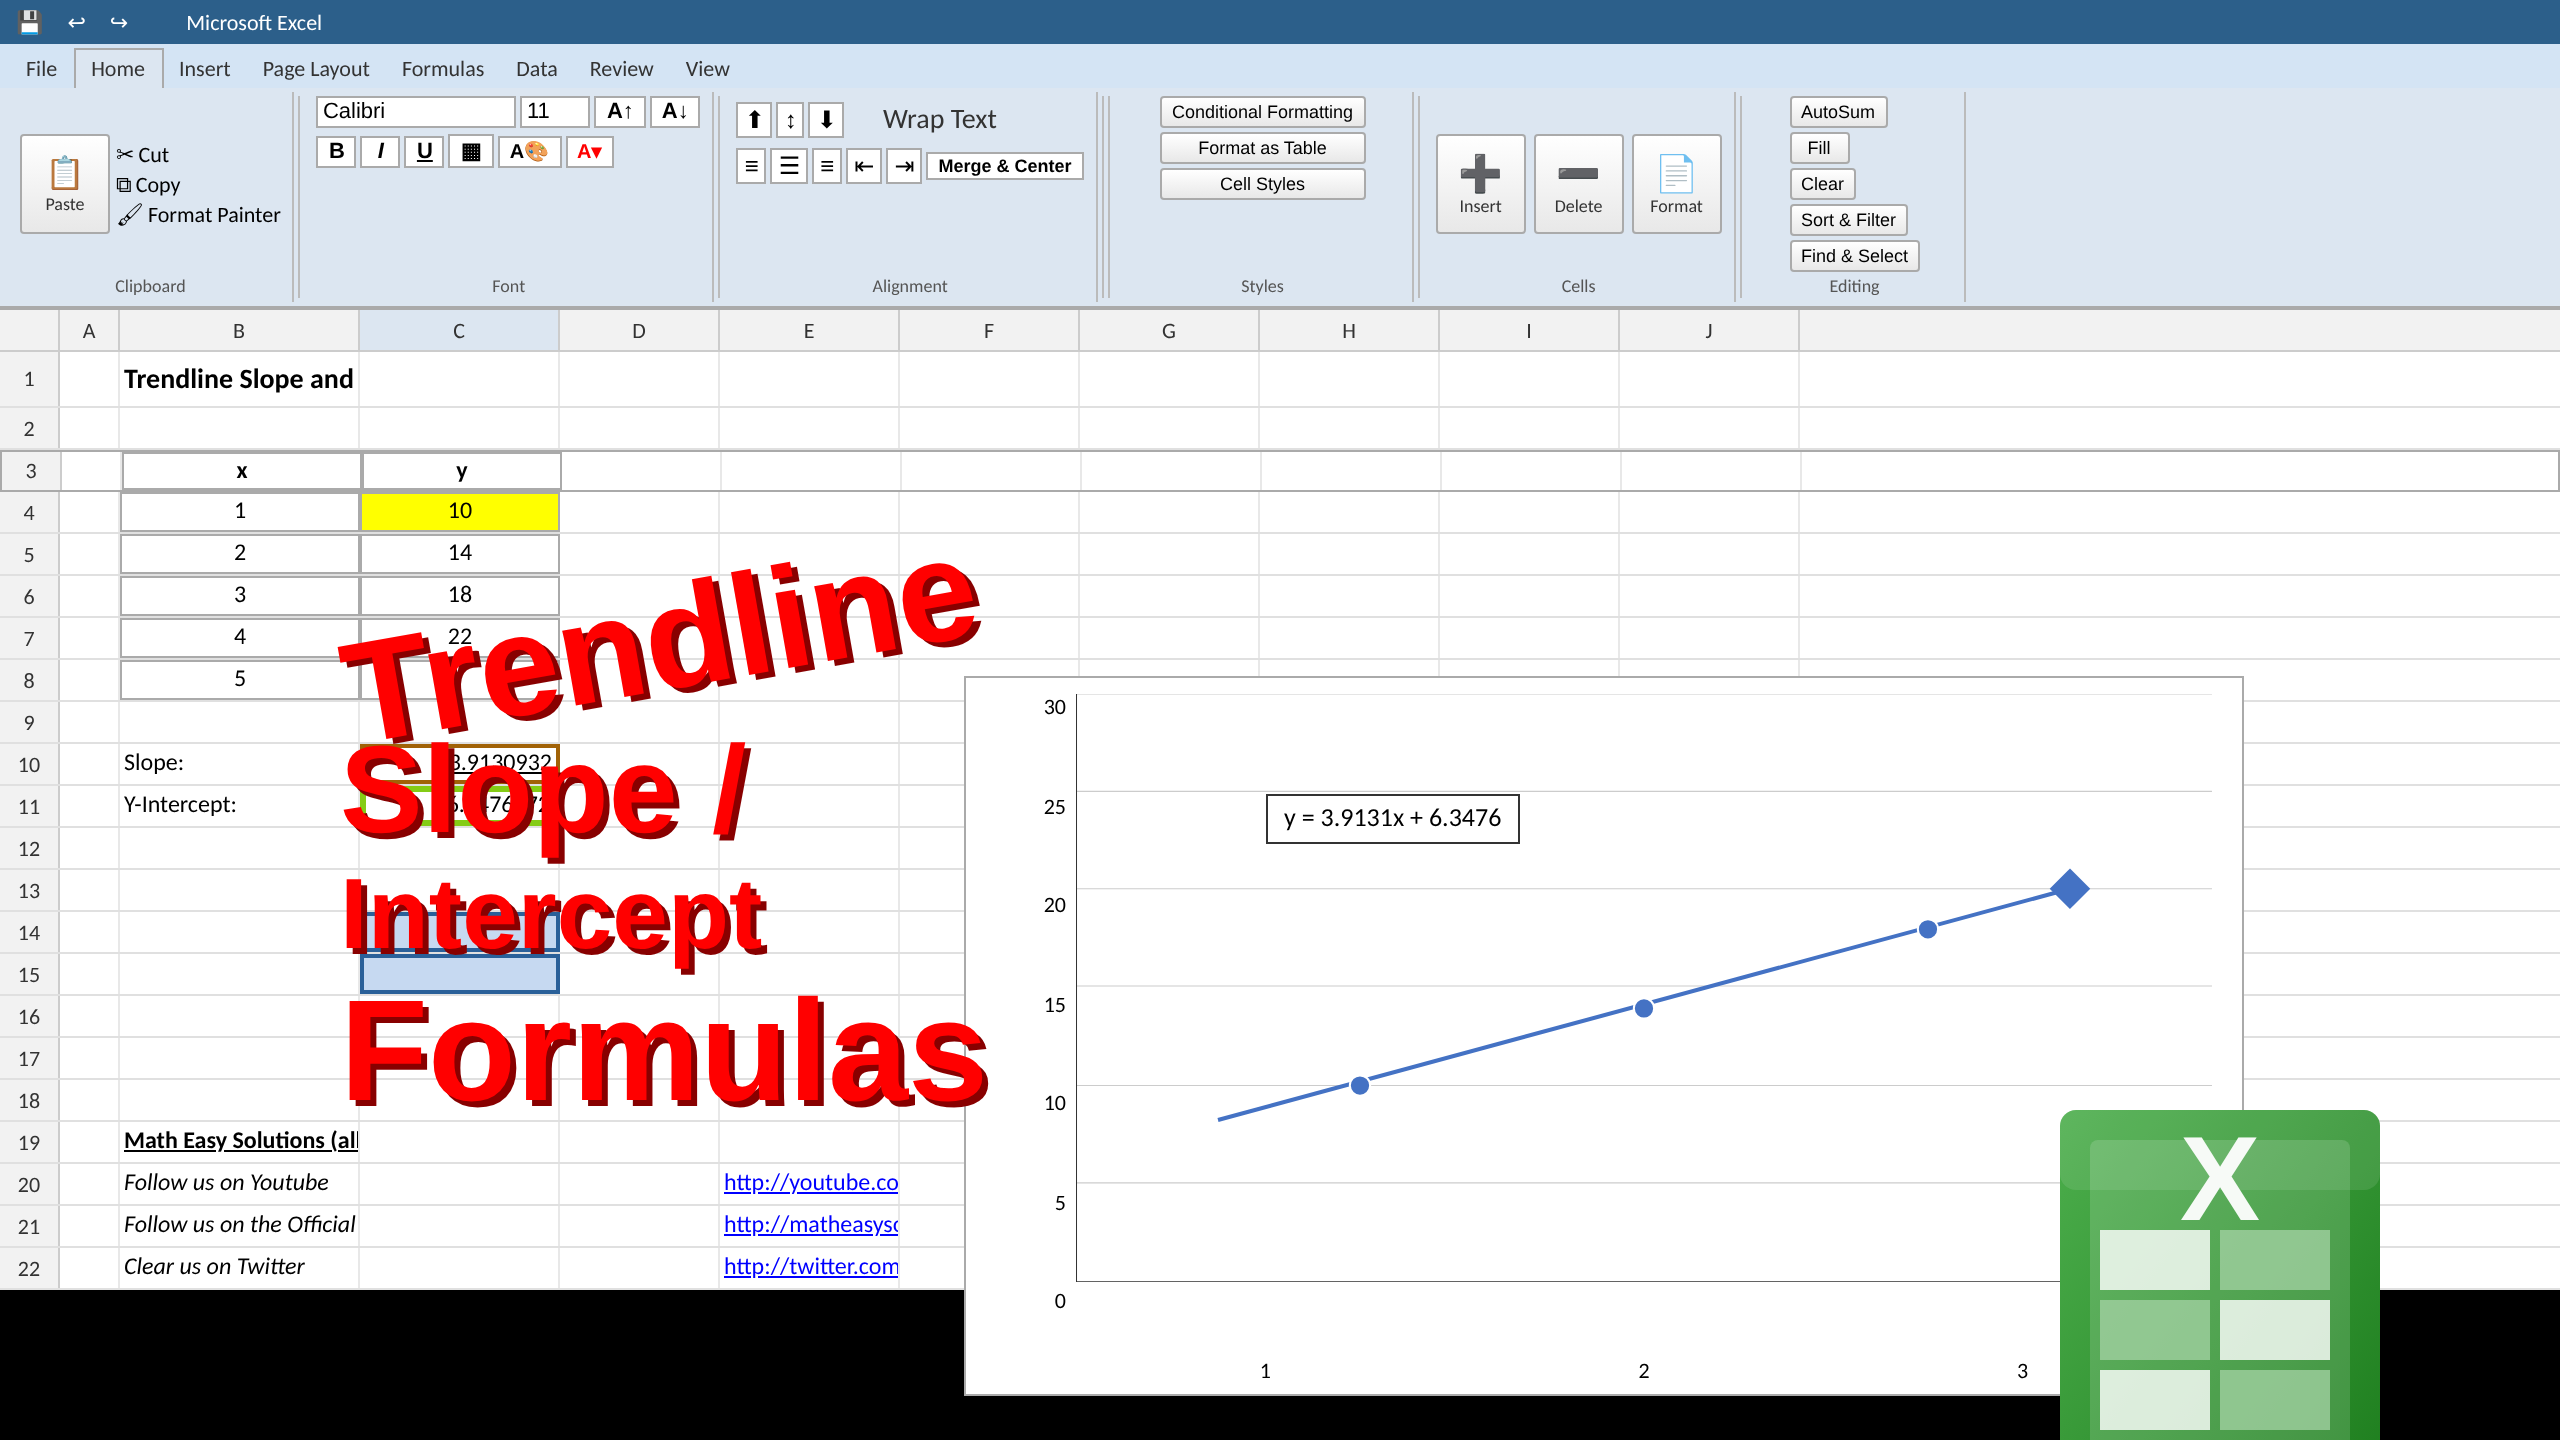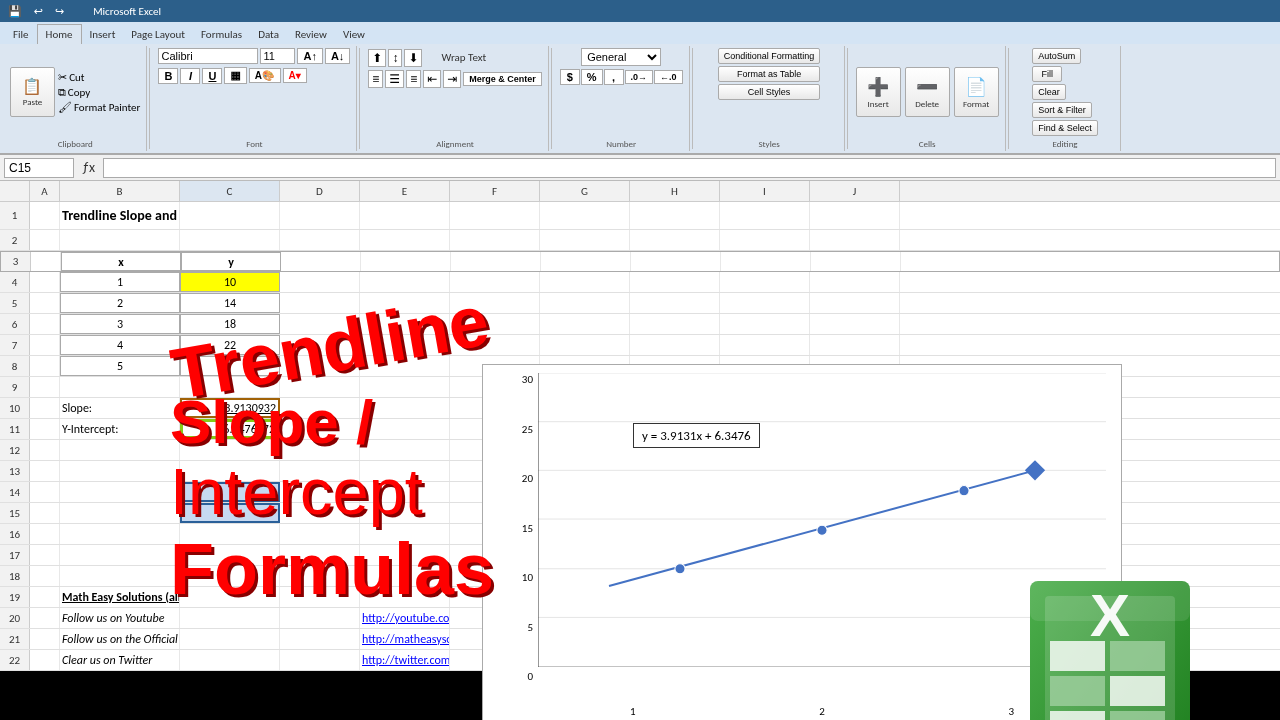--- a/index.html
+++ b/index.html
@@ -68,34 +68,34 @@
     .table-cell { border: 1px solid #aaa !important; }
 
     
     #chart-container { position: absolute; left: 482px; top: 183px; width: 640px; height: 360px; background: white; border: 1px solid #aaa; }
     #chart-inner { position: relative; width: 100%; height: 100%; padding: 10px; }
 
     
     #overlay-text { position: absolute; left: 170px; top: 130px; pointer-events: none; }
     .overlay-trendline { font-size: 72px; font-weight: 900; color: red; font-family: Arial Black, Impact, sans-serif; transform: rotate(-10deg); display: inline-block; line-height: 1; text-shadow: 3px 3px 0 #880000; }
     .overlay-slope { font-size: 62px; font-weight: 900; color: red; font-family: Arial Black, Impact, sans-serif; display: block; line-height: 1.1; text-shadow: 3px 3px 0 #880000; }
-    .overlay-intercept { font-size: 65px; font-weight: 400; color: red; font-family: Arial Black, Impact, sans-serif; display: block; line-height: 1.1; text-shadow: 3px 3px 0 #880000; }
+    .overlay-intercept { font-size: 50px; font-weight: 700; color: red; font-family: Arial Black, Impact, sans-serif; display: block; line-height: 1.1; text-shadow: 3px 3px 0 #880000; }
     .overlay-formulas { font-size: 72px; font-weight: 900; color: red; font-family: Arial Black, Impact, sans-serif; display: block; line-height: 1; text-shadow: 3px 3px 0 #880000; }
 
     
     #excel-logo { position: absolute; right: 60px; top: 380px; width: 220px; height: 280px; }
 
     
     .section-divider { width: 1px; background: #bbb; align-self: stretch; margin: 2px 0; }
     .font-row { display: flex; align-items: center; gap: 2px; }
     .font-select { font-size: 11px; border: 1px solid #aaa; background: white; padding: 1px 2px; width: 100px; }
     .font-size-select { font-size: 11px; border: 1px solid #aaa; background: white; padding: 1px 2px; width: 35px; }
     .format-btn { font-size: 11px; font-weight: bold; border: 1px solid #aaa; background: white; padding: 1px 5px; cursor: pointer; min-width: 20px; }
 
-    .wrap-text-btn { font-size: 11px; color: #333; cursor: pointer; padding: 2px 4px; border: 1px solid transparent; }
+    .wrap-text-btn { font-size: 14px; color: #333; cursor: pointer; padding: 2px 4px; border: 1px solid transparent; }
     .merge-btn { font-size: 10px; }
 
     .number-format-select { font-size: 11px; border: 1px solid #aaa; background: white; padding: 1px; width: 80px; }
 
     .spreadsheet-wrapper { position: relative; }
 
     .equation-box { background: white; border: 1px solid #333; padding: 4px 8px; font-size: 13px; position: absolute; left: 150px; top: 58px; white-space: nowrap; }
     .align-btn { font-size: 12px; border: 1px solid #aaa; background: white; padding: 1px 3px; cursor: pointer; }
   </style>
 </head>
@@ -188,35 +188,20 @@
           <button class="align-btn">⇤</button>
           <button class="align-btn">⇥</button>
           <button class="format-btn merge-btn" style="font-size:9px;">Merge &amp; Center</button>
         </div>
       </div>
       <div class="ribbon-group-label">Alignment</div>
     </div>
 
     <div class="section-divider"></div>
 
-    <div class="ribbon-group" style="min-width:90px;">
-      <div class="ribbon-group-content" style="flex-direction:column;">
-        <select class="number-format-select">
-          <option>General</option>
-        </select>
-        <div class="font-row" style="gap:1px;">
-          <button class="format-btn" style="font-size:11px;">$</button>
-          <button class="format-btn" style="font-size:11px;">%</button>
-          <button class="format-btn" style="font-size:11px;">,</button>
-          <button class="format-btn" style="font-size:9px;">.0→</button>
-          <button class="format-btn" style="font-size:9px;">←.0</button>
-        </div>
-      </div>
-      <div class="ribbon-group-label">Number</div>
-    </div>
 
     <div class="section-divider"></div>
 
     <div class="ribbon-group" style="min-width:150px;">
       <div class="ribbon-group-content" style="flex-direction:column;gap:2px;">
         <button class="rb-btn" style="font-size:9px;width:100%;">Conditional Formatting</button>
         <button class="rb-btn" style="font-size:9px;width:100%;">Format as Table</button>
         <button class="rb-btn" style="font-size:9px;width:100%;">Cell Styles</button>
       </div>
       <div class="ribbon-group-label">Styles</div>
@@ -249,25 +234,20 @@
         <button class="rb-btn" style="font-size:9px;">AutoSum</button>
         <button class="rb-btn" style="font-size:9px;">Fill</button>
         <button class="rb-btn" style="font-size:9px;text-align:right;">Clear</button>
         <button class="rb-btn" style="font-size:9px;">Sort &amp; Filter</button>
         <button class="rb-btn" style="font-size:9px;">Find &amp; Select</button>
       </div>
       <div class="ribbon-group-label">Editing</div>
     </div>
   </div>
 
-  <div id="formula-bar">
-    <input id="cell-ref" value="C15" style="">
-    <span id="formula-icon">ƒx</span>
-    <input id="formula-input" value="" style="">
-  </div>
 </div>
 
 <div class="spreadsheet-wrapper">
   <div id="spreadsheet">
 
     <div id="col-headers">
       <div class="corner-cell"></div>
       <div class="col-header col-a">A</div>
       <div class="col-header col-b">B</div>
       <div class="col-header col-c" style="background:#dce6f1;">C</div>

